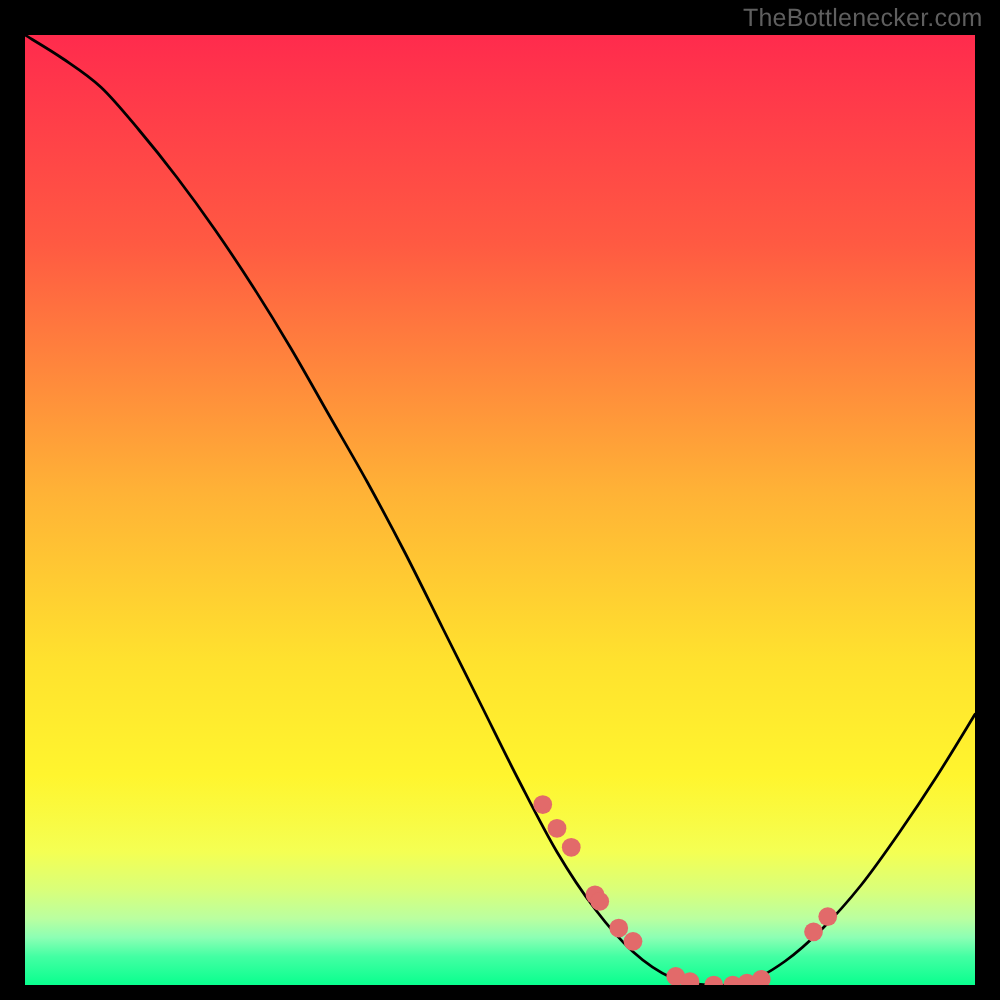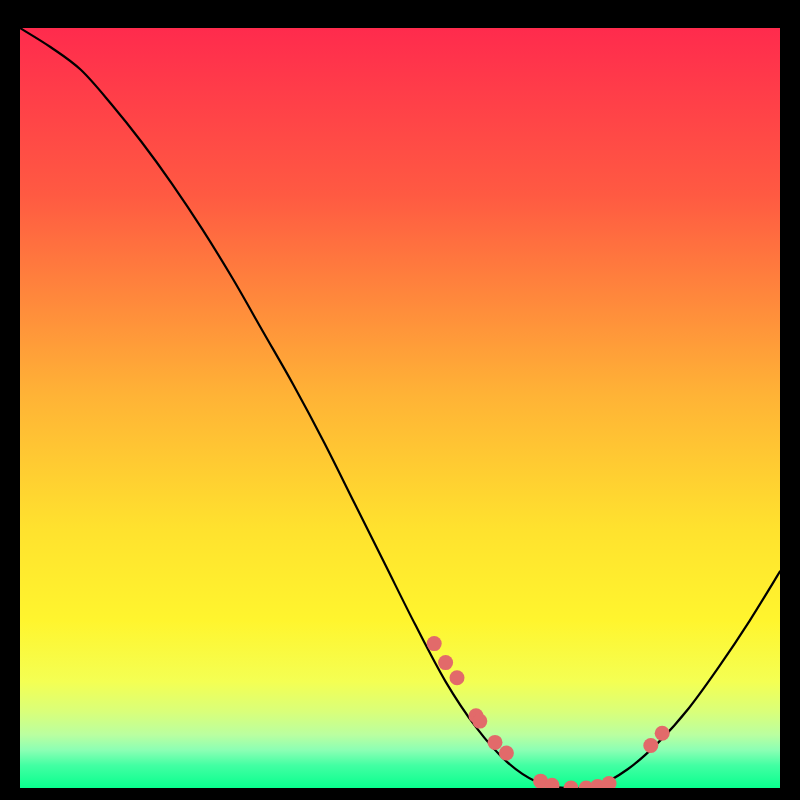--- a/index.html
+++ b/index.html
@@ -60,20 +60,21 @@
   }
   .marker {
     fill: #e26a6a;
     stroke: none;
   }
 </style>
 </head>
 <body>
 
 <div id="frame">
+  <div id="attribution">TheBottlenecker.com</div>
   <div id="plot">
     <svg id="svg" width="760" height="760" viewBox="0 0 760 760">
       <path id="curve" class="curve" d="M 0.00 0.00 C 5.07 3.17, 20.27 12.03, 30.40 19.00 C 40.53 25.97, 50.67 32.30, 60.80 41.80 C 70.93 51.30, 81.07 63.97, 91.20 76.00 C 101.33 88.03, 111.47 100.70, 121.60 114.00 C 131.73 127.30, 141.87 141.23, 152.00 155.80 C 162.13 170.37, 172.27 185.57, 182.40 201.40 C 192.53 217.23, 202.67 233.70, 212.80 250.80 C 222.93 267.90, 233.07 286.27, 243.20 304.00 C 253.33 321.73, 263.47 338.83, 273.60 357.20 C 283.73 375.57, 293.87 394.57, 304.00 414.20 C 314.13 433.83, 324.27 454.73, 334.40 475.00 C 344.53 495.27, 354.67 515.53, 364.80 535.80 C 374.93 556.07, 385.07 576.97, 395.20 596.60 C 405.33 616.23, 415.47 636.50, 425.60 653.60 C 435.73 670.70, 445.87 685.90, 456.00 699.20 C 466.13 712.50, 476.27 724.28, 486.40 733.40 C 496.53 742.52, 506.67 749.49, 516.80 753.92 C 526.93 758.35, 537.07 759.37, 547.20 760.00 C 557.33 760.63, 567.47 760.89, 577.60 757.72 C 587.73 754.55, 597.87 748.22, 608.00 741.00 C 618.13 733.78, 628.27 724.53, 638.40 714.40 C 648.53 704.27, 658.67 692.87, 668.80 680.20 C 678.93 667.53, 689.07 652.97, 699.20 638.40 C 709.33 623.83, 719.47 608.63, 729.60 592.80 C 739.73 576.97, 754.93 551.63, 760.00 543.40"></path>
       <g id="markers">
           <circle cx="414.20" cy="615.60" r="7.5" class="marker"></circle>
           <circle cx="425.60" cy="634.60" r="7.5" class="marker"></circle>
           <circle cx="437.00" cy="649.80" r="7.5" class="marker"></circle>
           <circle cx="456.00" cy="687.80" r="7.5" class="marker"></circle>
           <circle cx="459.80" cy="693.12" r="7.5" class="marker"></circle>
           <circle cx="475.00" cy="714.40" r="7.5" class="marker"></circle>

